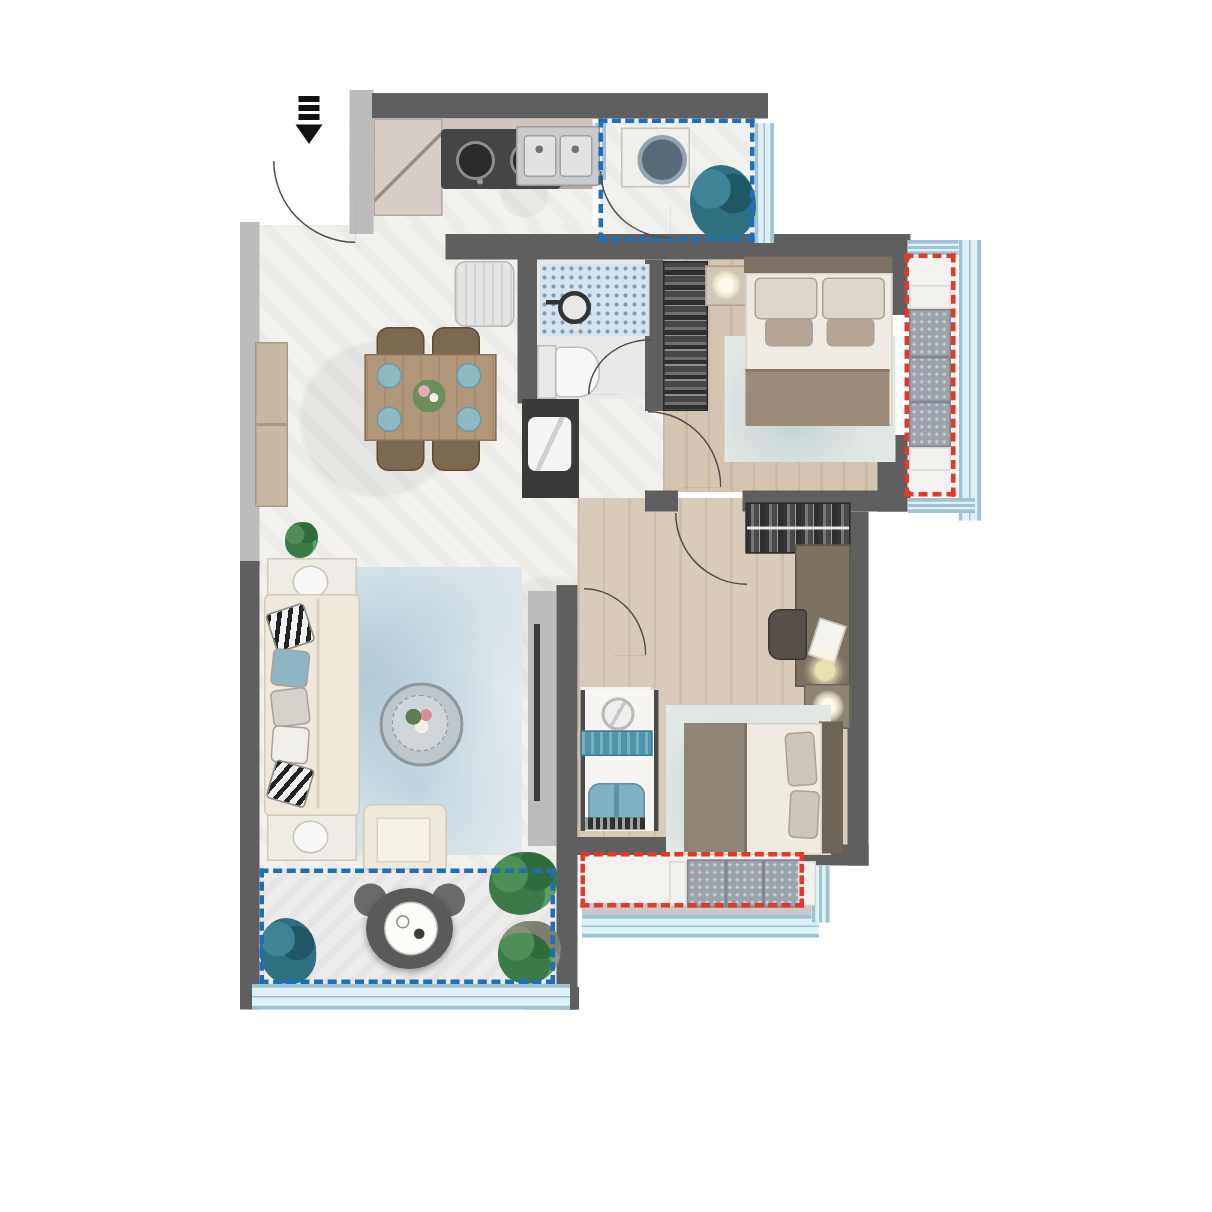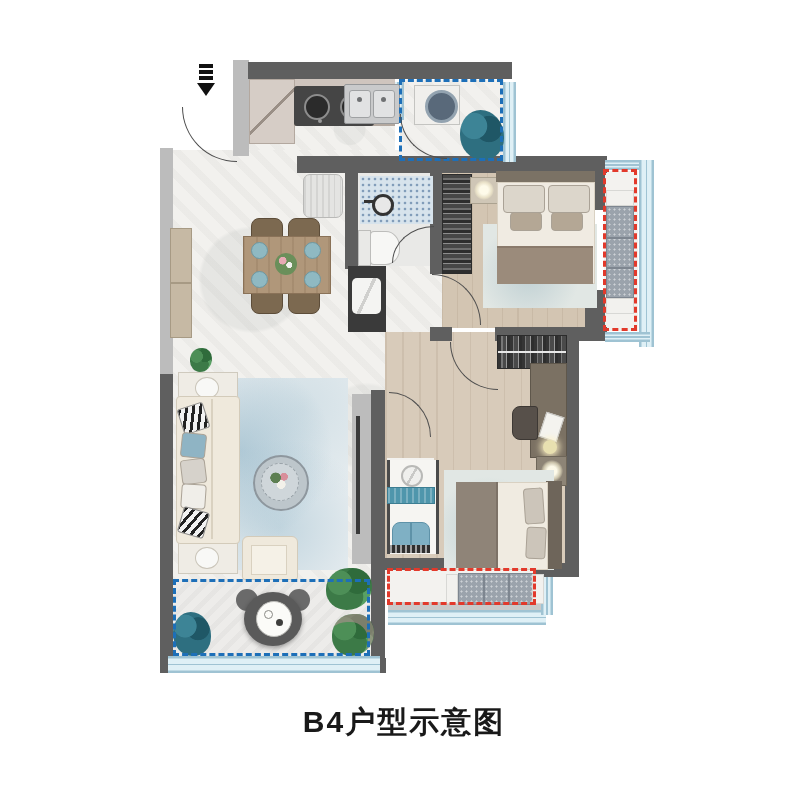--- a/index.html
+++ b/index.html
@@ -267,14 +267,13 @@
     <div class="abs arc arc-tr" style="left:389px;top:392px;width:41px;height:44px;"></div>
 
     <div class="abs" style="left:197px;top:64px;width:18px;height:36px;">
       <div class="abs" style="left:2px;top:0;width:14px;height:4px;background:#111;"></div>
       <div class="abs" style="left:2px;top:6px;width:14px;height:4px;background:#111;"></div>
       <div class="abs" style="left:2px;top:12px;width:14px;height:4px;background:#111;"></div>
       <div class="abs" style="left:0;top:19px;width:0;height:0;border-left:9px solid transparent;border-right:9px solid transparent;border-top:13px solid #111;"></div>
     </div>
   </div>
 
-  <div class="title" style="top:702px;">B4户型示意图</div>
 </div>
 
 </body></html>

